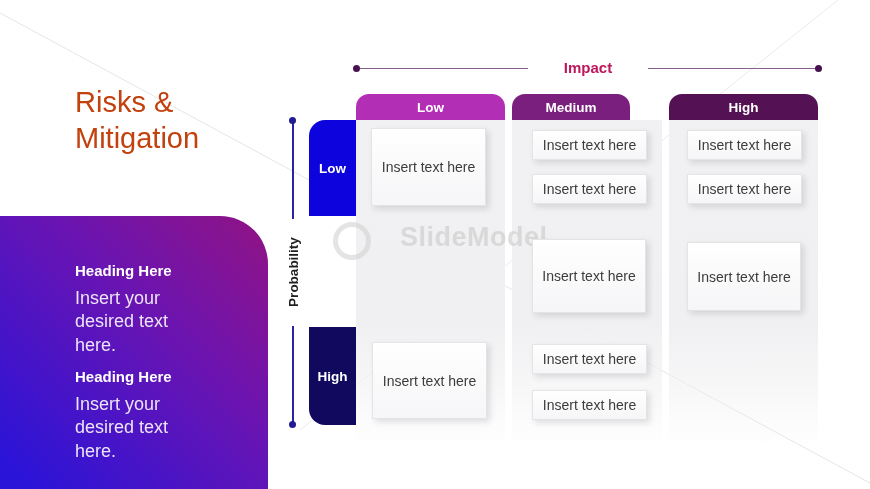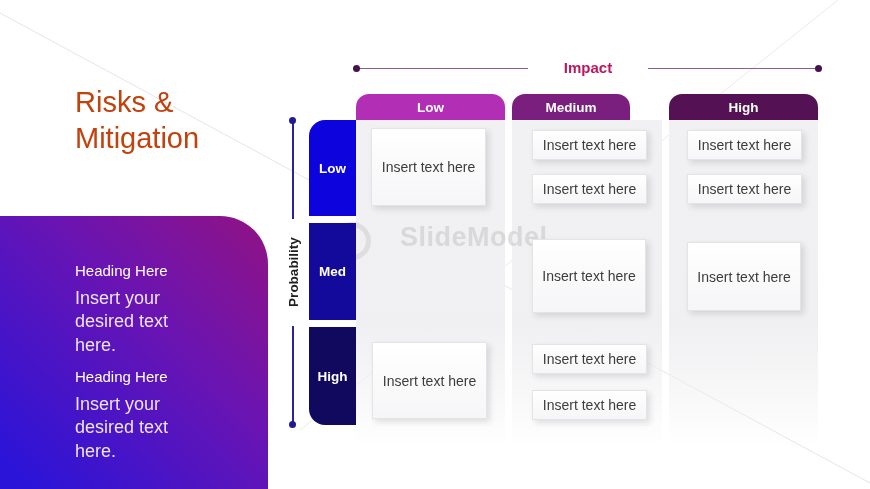--- a/index.html
+++ b/index.html
@@ -20,21 +20,21 @@
     font-size:15px;color:#3f3f3f;line-height:1.35;
   }
   .side-card{
     position:absolute;left:0;top:216px;width:268px;height:273px;z-index:1;
     border-radius:0 48px 0 0;
     background:linear-gradient(to top right,#2a14d8 5%,#6a14b2 60%,#8c1389 95%);
   }
   .card-section{position:absolute;left:75px;width:140px;color:#fff;}
   .card-section.s1{top:46px;}
   .card-section.s2{top:152px;}
-  .card-heading{font-size:15px;font-weight:normal;margin:0 0 8px 0;}
+  .card-heading{font-size:15px;font-weight:bold;margin:0 0 8px 0;}
   .card-body{font-size:18px;line-height:1.3;width:125px;color:#ece4f8;margin:0;}
 
   
   .impact-label{
     position:absolute;left:528px;top:59px;width:120px;z-index:3;
     text-align:center;font-size:15px;font-weight:bold;color:#be185d;
   }
   .h-line{position:absolute;top:68px;height:1px;background:#8a6090;z-index:2;}
   .h-line.left{left:356px;width:172px;}
   .h-line.right{left:648px;width:170px;}
@@ -137,21 +137,20 @@
   <div class="dot purple d1"></div>
   <div class="dot purple d2"></div>
 
   <div class="probability-label">Probability</div>
   <div class="v-line top"></div>
   <div class="v-line bottom"></div>
   <div class="dot blue d3"></div>
   <div class="dot blue d4"></div>
 
   <div class="row-label r-low">Low</div>
-  <div class="row-label r-med">Med</div>
   <div class="row-label r-high">High</div>
 
   <div class="col-body c-low"></div>
   <div class="col-body c-medium"></div>
   <div class="col-body c-high"></div>
 
   <div class="watermark">
     <div class="watermark-ring"></div>
     <span class="watermark-text">SlideModel</span>
     <span class="watermark-tld">.com</span>

